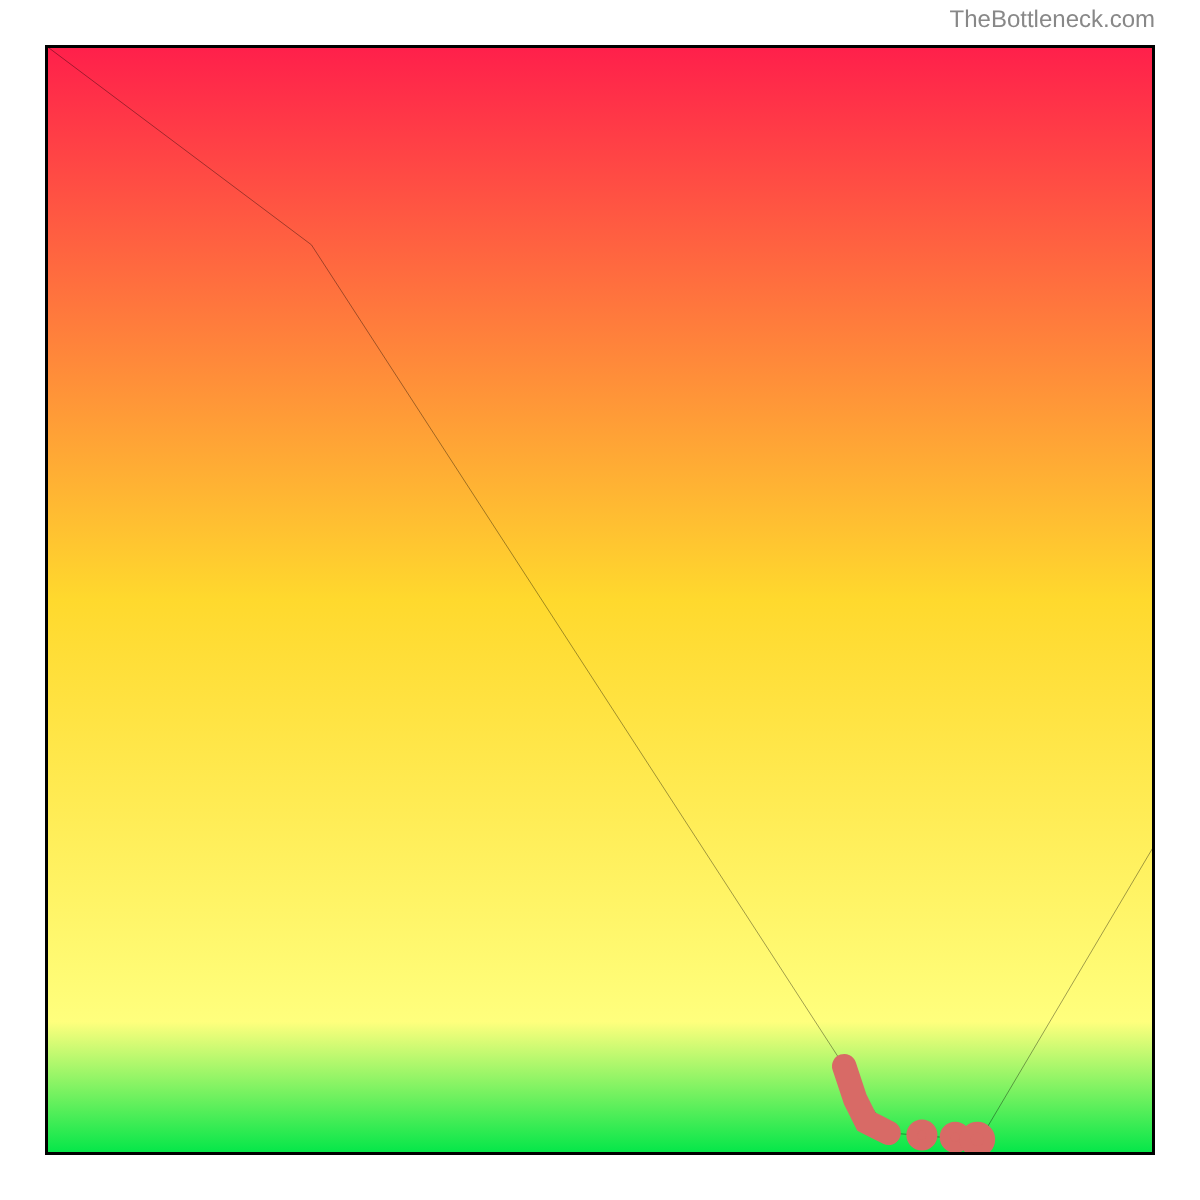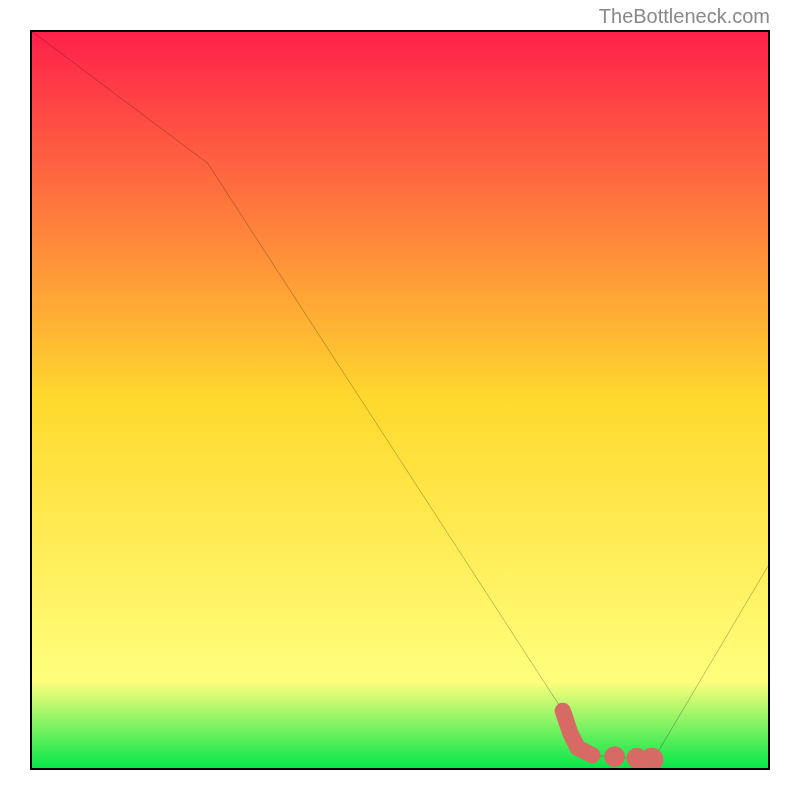--- a/index.html
+++ b/index.html
@@ -1,19 +1,19 @@
 <!DOCTYPE html>
 <html><head>
 <meta charset="utf-8">
 <style>
   * { margin: 0; padding: 0; box-sizing: border-box; }
   body { width: 800px; height: 800px; overflow: hidden; font-family: Arial, sans-serif; }
   .chart-container { position: relative; width: 800px; height: 800px; }
   .gradient-bg { position: absolute; top: 30px; left: 30px; width: 740px; height: 740px; }
-  .watermark { position: absolute; top: 5px; right: 30px; color: #888; font-size: 20px; font-weight: 500; }
+  .watermark { position: absolute; top: 5px; right: 30px; color: #888; font-size: 16px; font-weight: 500; }
   .line-svg { position: absolute; top: 30px; left: 30px; width: 740px; height: 740px; }
   .border-frame { position: absolute; top: 30px; left: 30px; width: 740px; height: 740px; border: 2px solid #000; pointer-events: none; }
 </style>
 </head>
 <body>
 
 <div class="chart-container">
   <div class="watermark">TheBottleneck.com</div>
 
   <svg class="gradient-bg" viewBox="0 0 740 740" preserveAspectRatio="none">

